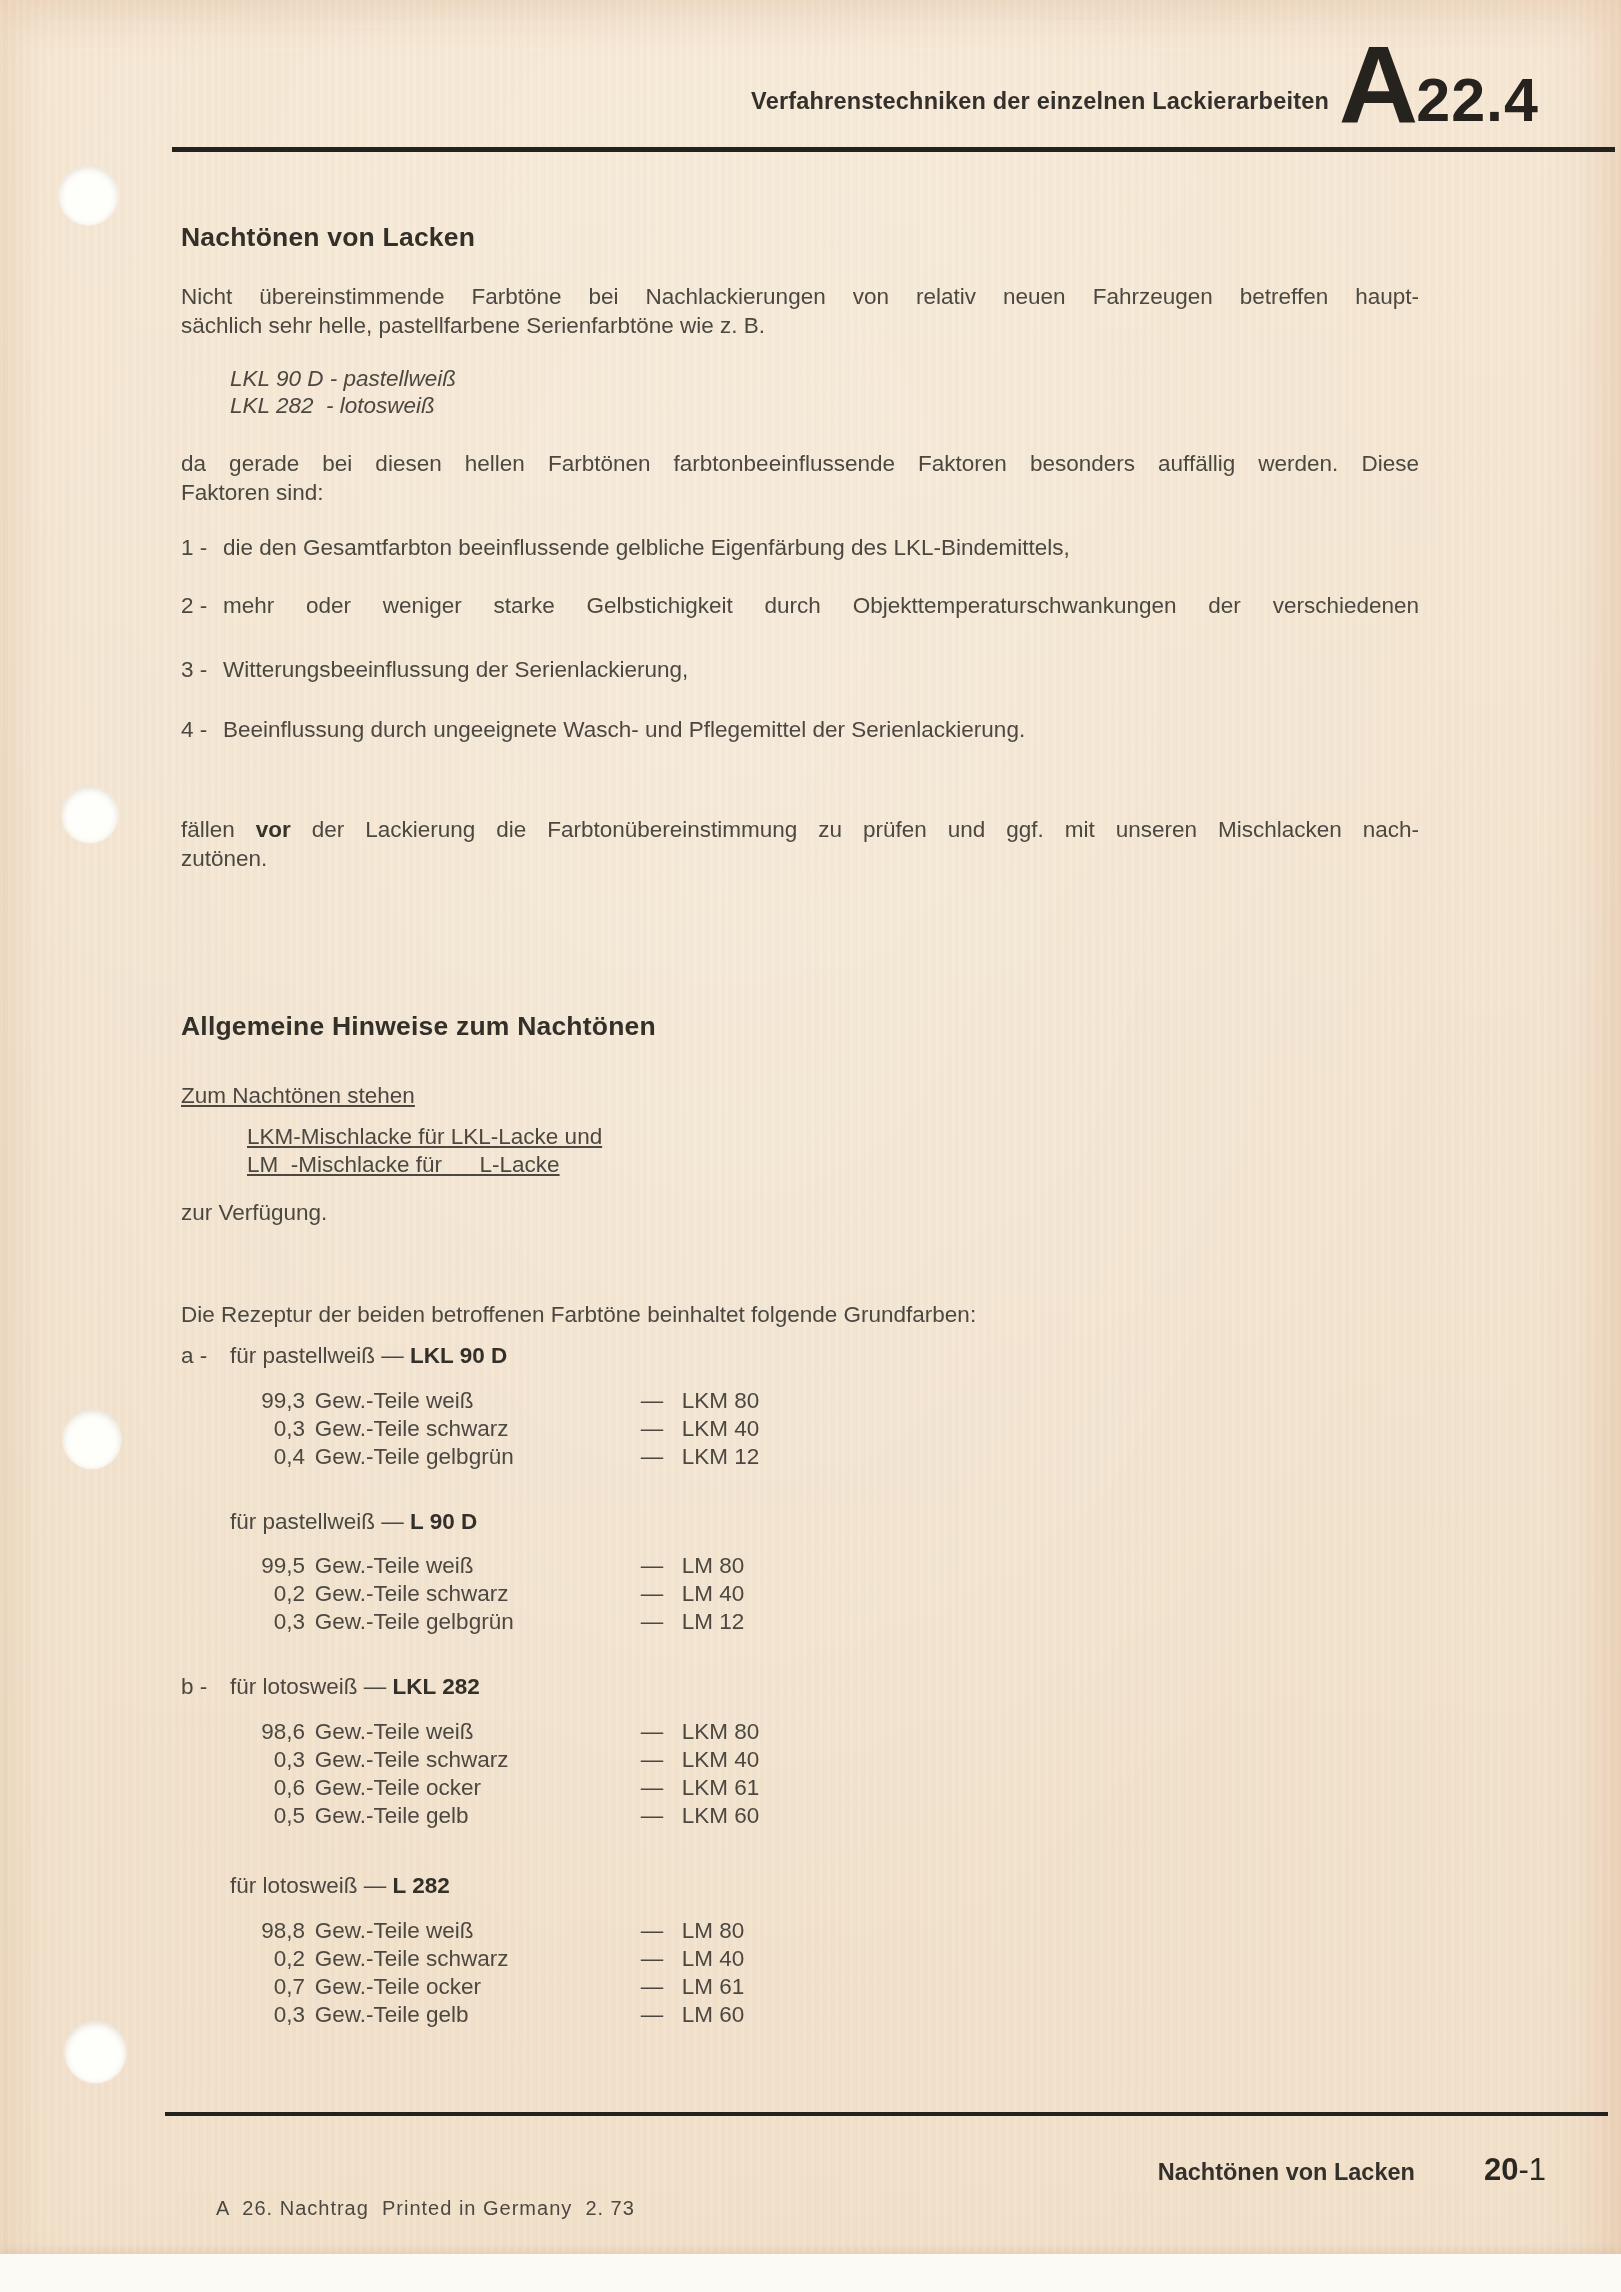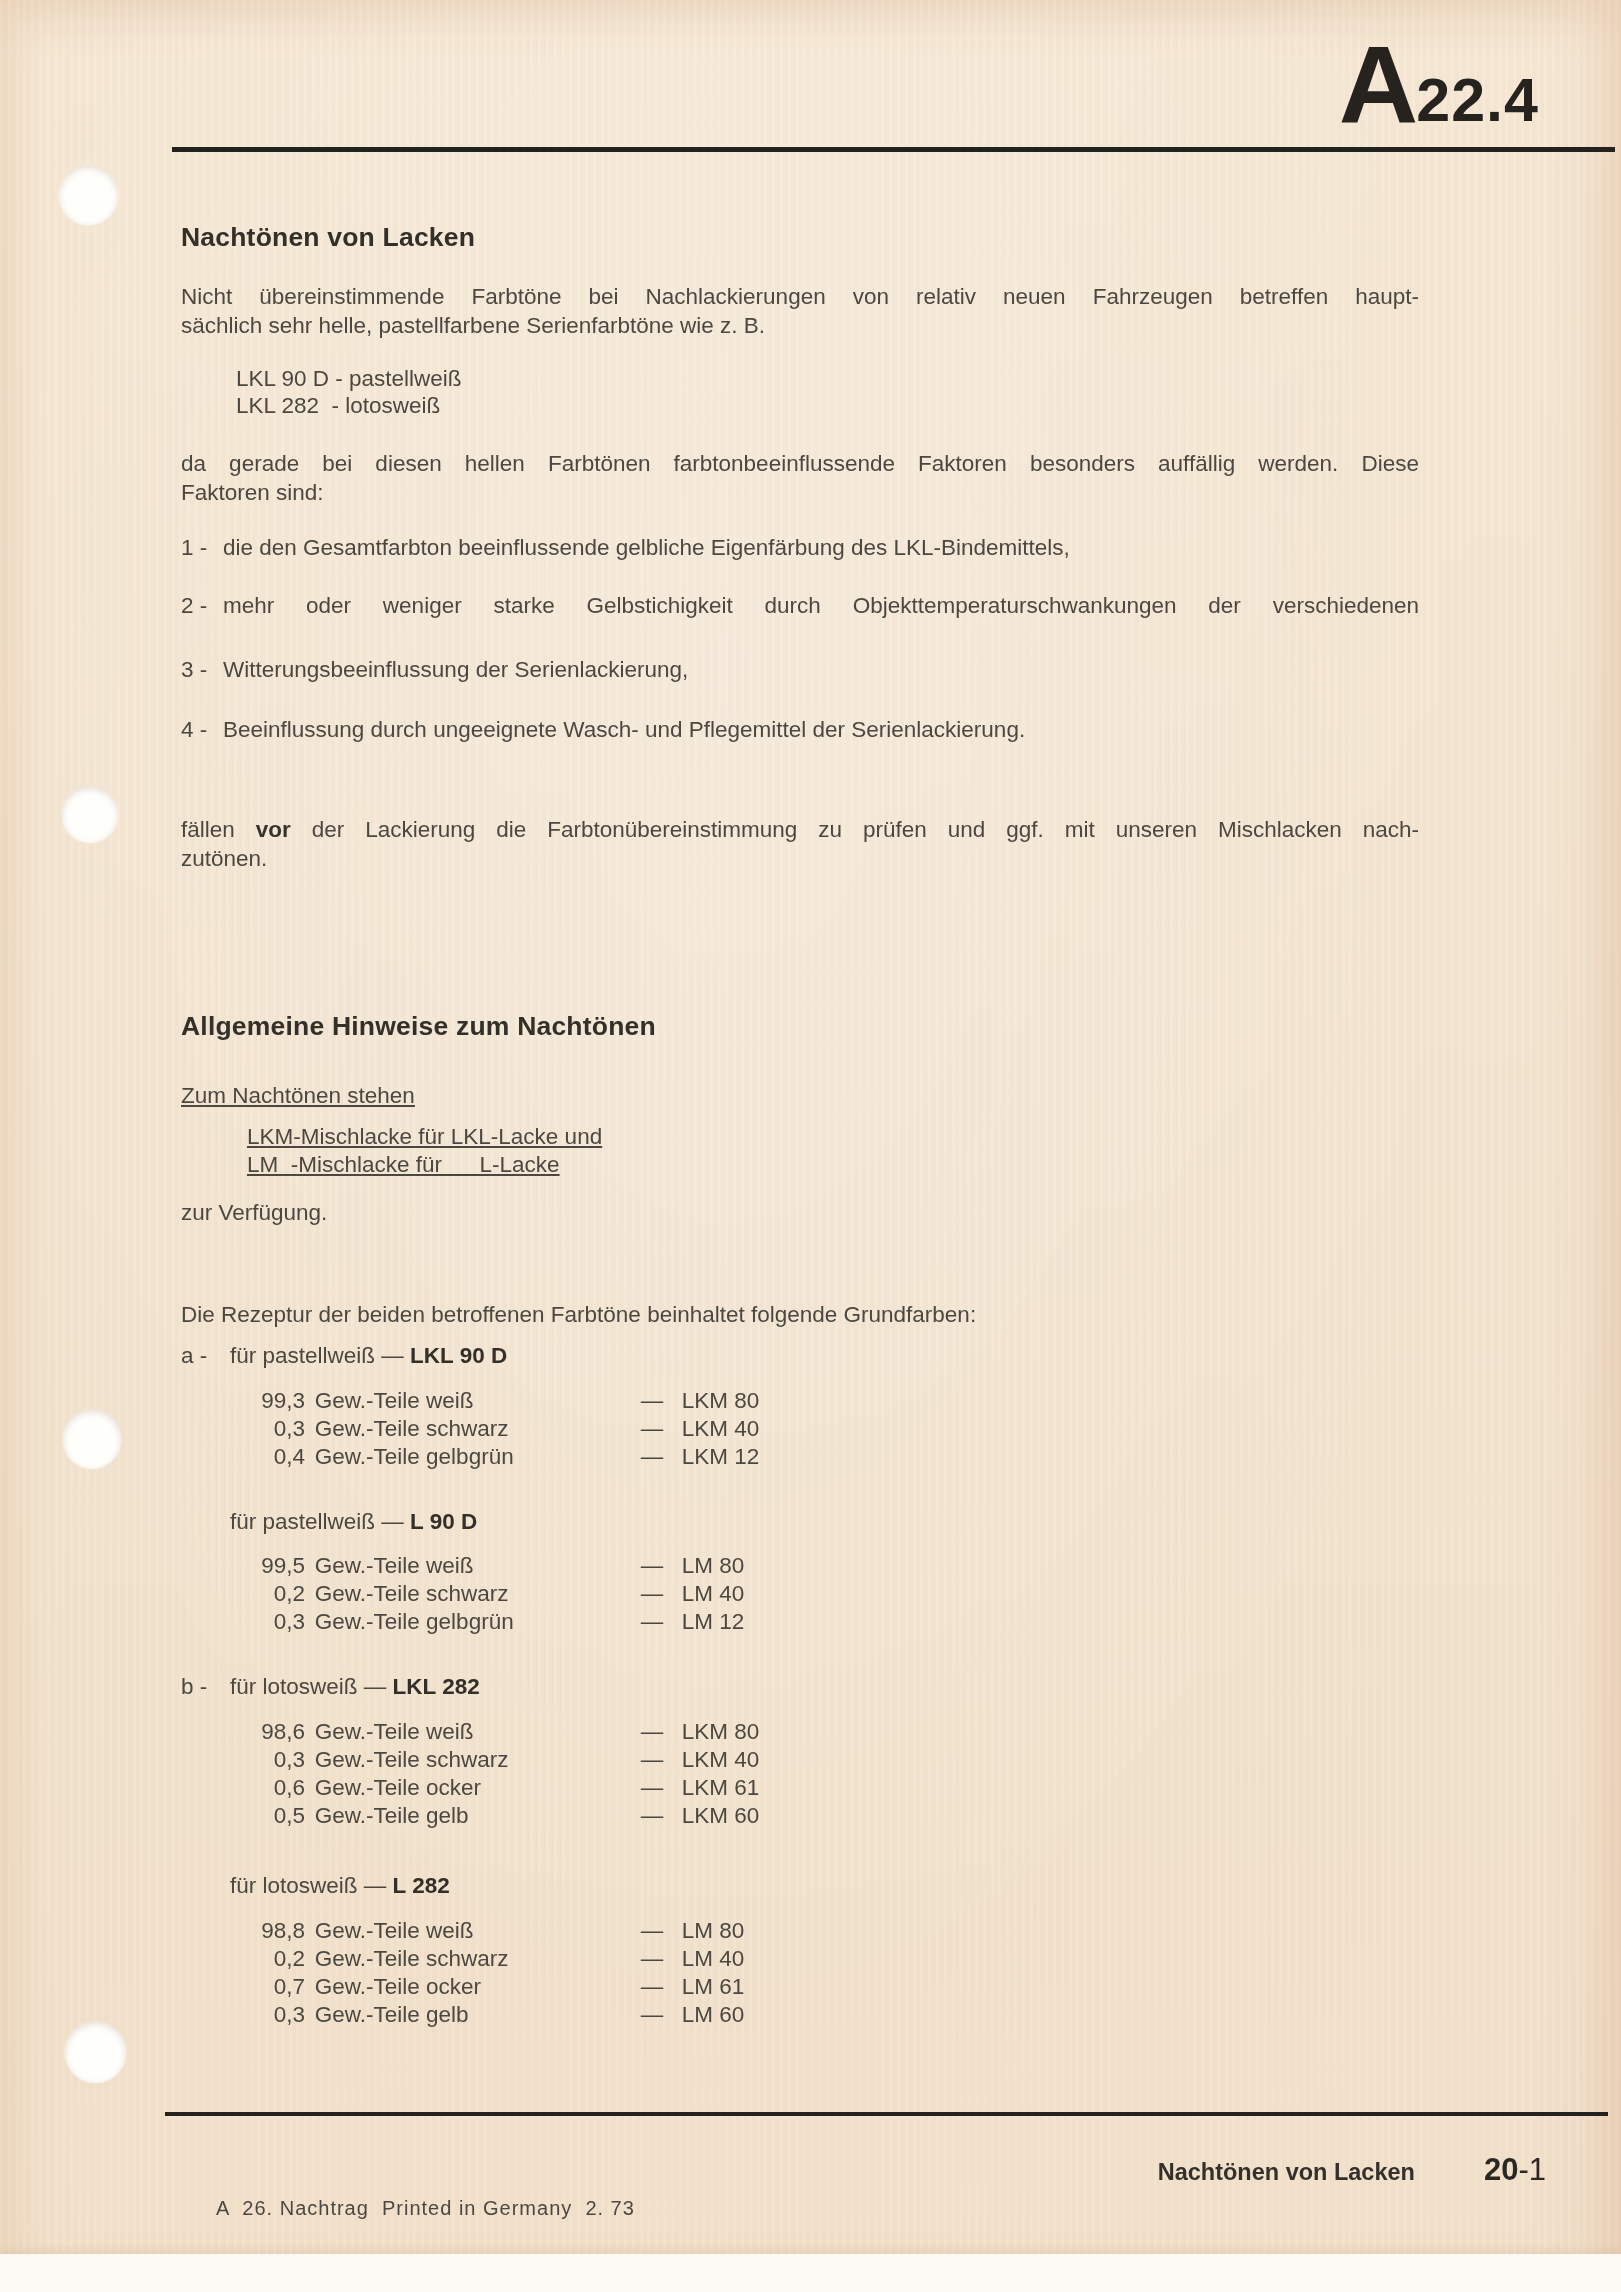--- a/index.html
+++ b/index.html
@@ -36,21 +36,21 @@
   .rule-bottom{position:absolute;left:165px;top:2112px;width:1443px;height:3.9px;background:#24221f;}
   
   .content{position:absolute;left:181px;top:0;width:1238px;font-size:22.5px;line-height:29px;}
   .content .abs{position:absolute;left:0;width:1238px;}
   .tline{white-space:pre-wrap;}
   .tline.j{text-align:justify;text-align-last:justify;}
   b{color:#36322c;}
   .heading{font-weight:bold;font-size:26.5px;color:#332f29;letter-spacing:0.2px;}
   #h1{top:223px;}
   #p1{top:282px;}
-  #examples{top:365px;left:55px;line-height:27.4px;}
+  #examples{top:365px;left:49px;line-height:27.4px;font-style:italic;}
   #p2{top:449px;}
   #factors{top:533px;}
   .factor{display:flex;}
   .factor + .factor{margin-top:29px;}
   .factor:nth-child(3){margin-top:35px;}
   .factor:nth-child(4){margin-top:31px;}
   .marker{width:42px;flex:0 0 42px;}
   .ftext{flex:1;min-width:0;}
   #p3{top:815px;}
   #h2{top:1012px;}
@@ -84,20 +84,21 @@
 
 <div class="page">
   <div class="texture"></div>
 
   <div class="hole h1"></div>
   <div class="hole h2"></div>
   <div class="hole h3"></div>
   <div class="hole h4"></div>
 
   <div class="hdr">
+    <span class="hdr-title">Verfahrenstechniken der einzelnen Lackierarbeiten</span>
     <span class="hdr-letter">A</span>
     <span class="hdr-code">22.4</span>
   </div>
   <div class="rule-top"></div>
 
   <div class="content">
     <div id="h1" class="abs heading">Nachtönen von Lacken</div>
     <div id="p1" class="abs">
         <div class="tline j">Nicht übereinstimmende Farbtöne bei Nachlackierungen von relativ neuen Fahrzeugen betreffen haupt-</div>
         <div class="tline">sächlich sehr helle, pastellfarbene Serienfarbtöne wie z. B.</div>

